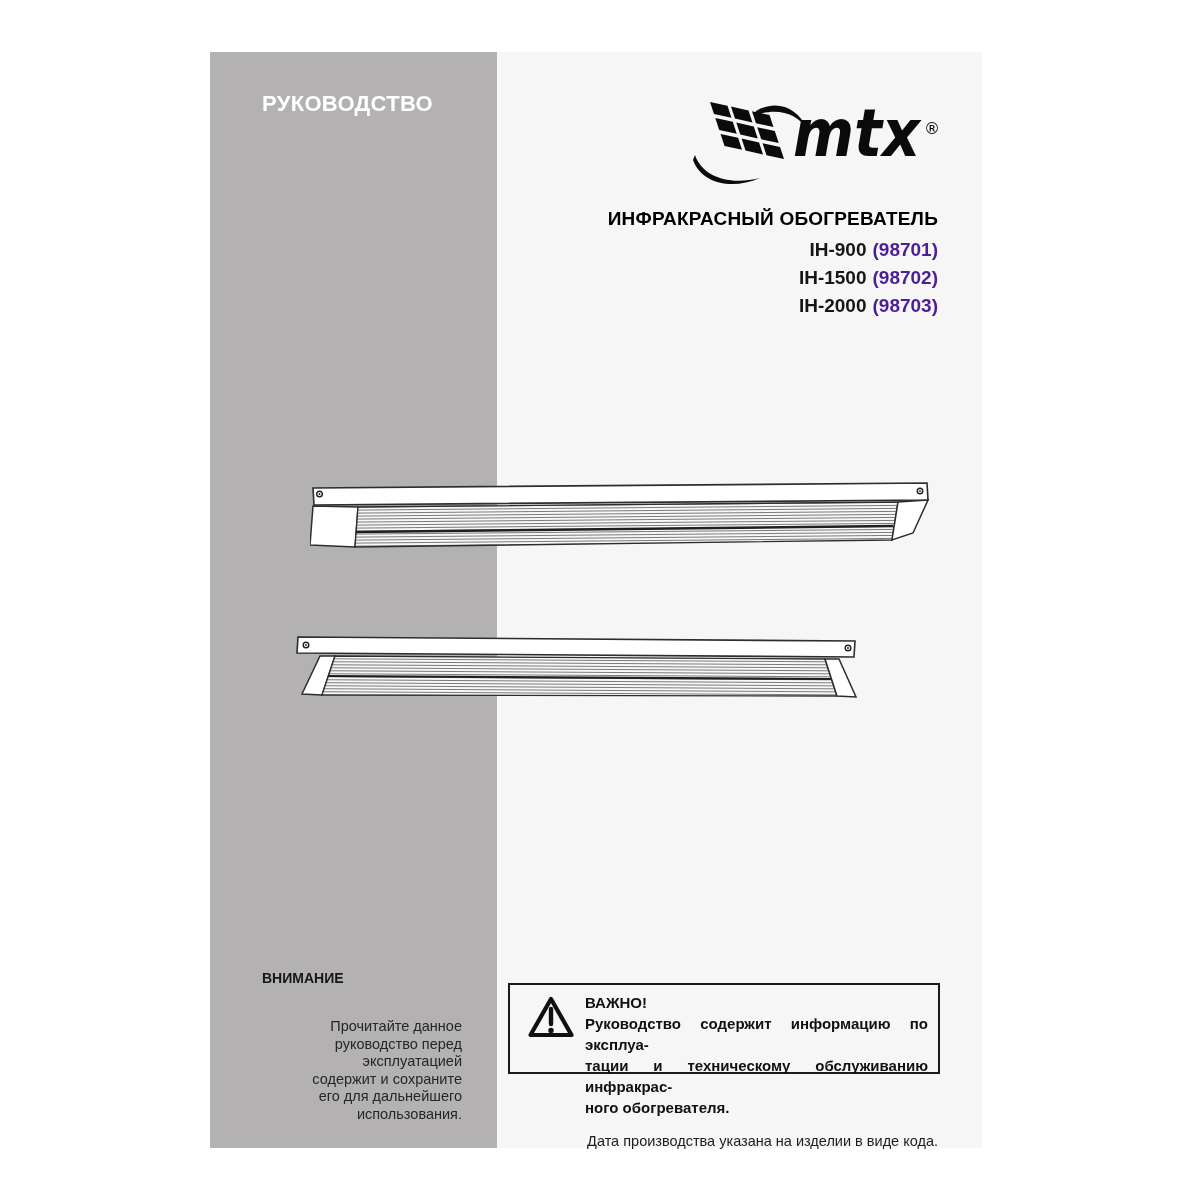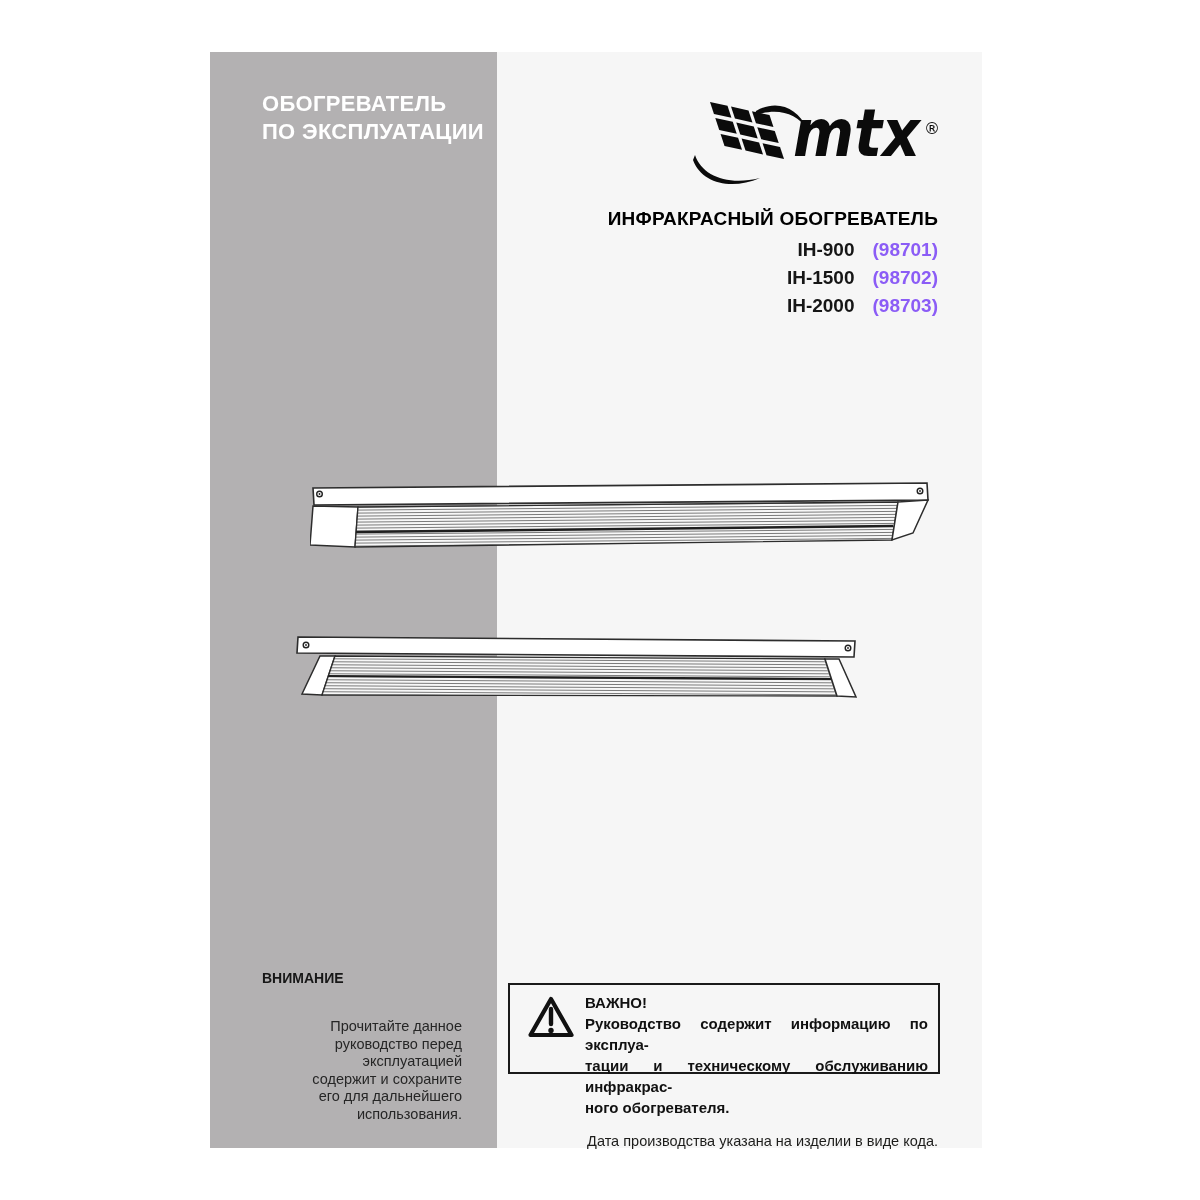--- a/index.html
+++ b/index.html
@@ -12,21 +12,21 @@
   .sidebar{position:absolute;left:0;top:0;width:287px;height:1096px;background:#b3b1b2;}
   .manual-title{position:absolute;left:52px;top:38px;font-size:22px;font-weight:bold;
     color:#ffffff;line-height:28px;letter-spacing:0.3px;white-space:nowrap;}
   .logo-wrap{position:absolute;left:490px;top:46px;width:240px;height:84px;}
   .logo-wrap svg{overflow:visible;}
   .product-block{position:absolute;right:44px;top:155px;text-align:right;}
   .product-title{font-size:19px;font-weight:bold;color:#000000;letter-spacing:0.2px;
     line-height:24px;white-space:nowrap;}
   .models{margin-top:5px;}
   .model-row{font-size:19px;font-weight:bold;line-height:28px;color:#161616;white-space:nowrap;}
-  .model-code{color:#8b5cf6;margin-left:18px;}
+  .model-code{color:#4c1d95;margin-left:6px;}
   .drawing1{position:absolute;left:100px;top:426px;}
   .drawing2{position:absolute;left:78px;top:580px;}
   .attention{position:absolute;left:52px;top:916px;width:200px;color:#262626;}
   .attention-heading{font-size:14px;font-weight:bold;color:#171717;line-height:20px;margin-bottom:30px;}
   .attention-line{font-size:14.5px;line-height:17.5px;text-align:right;}
   .warning-box{position:absolute;left:298px;top:931px;width:432px;height:91px;
     border:2px solid #1a1a1a;box-sizing:border-box;background:transparent;padding-left:48px;}
   .warning-icon{position:absolute;left:17px;top:10px;width:48px;height:44px;}
   .warning-texts{position:absolute;left:75px;top:7px;right:10px;color:#111;}
   .warning-heading{font-size:15px;font-weight:bold;line-height:21px;}
@@ -34,22 +34,21 @@
   .warning-line.justify{text-align:justify;text-align-last:justify;}
   .footer-note{position:absolute;right:44px;top:1081px;font-size:14.5px;color:#1d1d1b;white-space:nowrap;}
 </style>
 </head>
 <body>
 
 <div class="page">
 
   <div class="sidebar">
     <div class="manual-title">
-      <div>ОБОГРЕВАТЕЛЬ</div>
-      <div>ПО ЭКСПЛУАТАЦИИ</div>
+      <div>РУКОВОДСТВО</div>
     </div>
 
     <div class="attention">
       <div class="attention-heading">ВНИМАНИЕ</div>
       <div class="attention-line">Прочитайте данное</div>
       <div class="attention-line">руководство перед</div>
       <div class="attention-line">эксплуатацией</div>
       <div class="attention-line">содержит и сохраните</div>
       <div class="attention-line">его для дальнейшего</div>
       <div class="attention-line">использования.</div>

